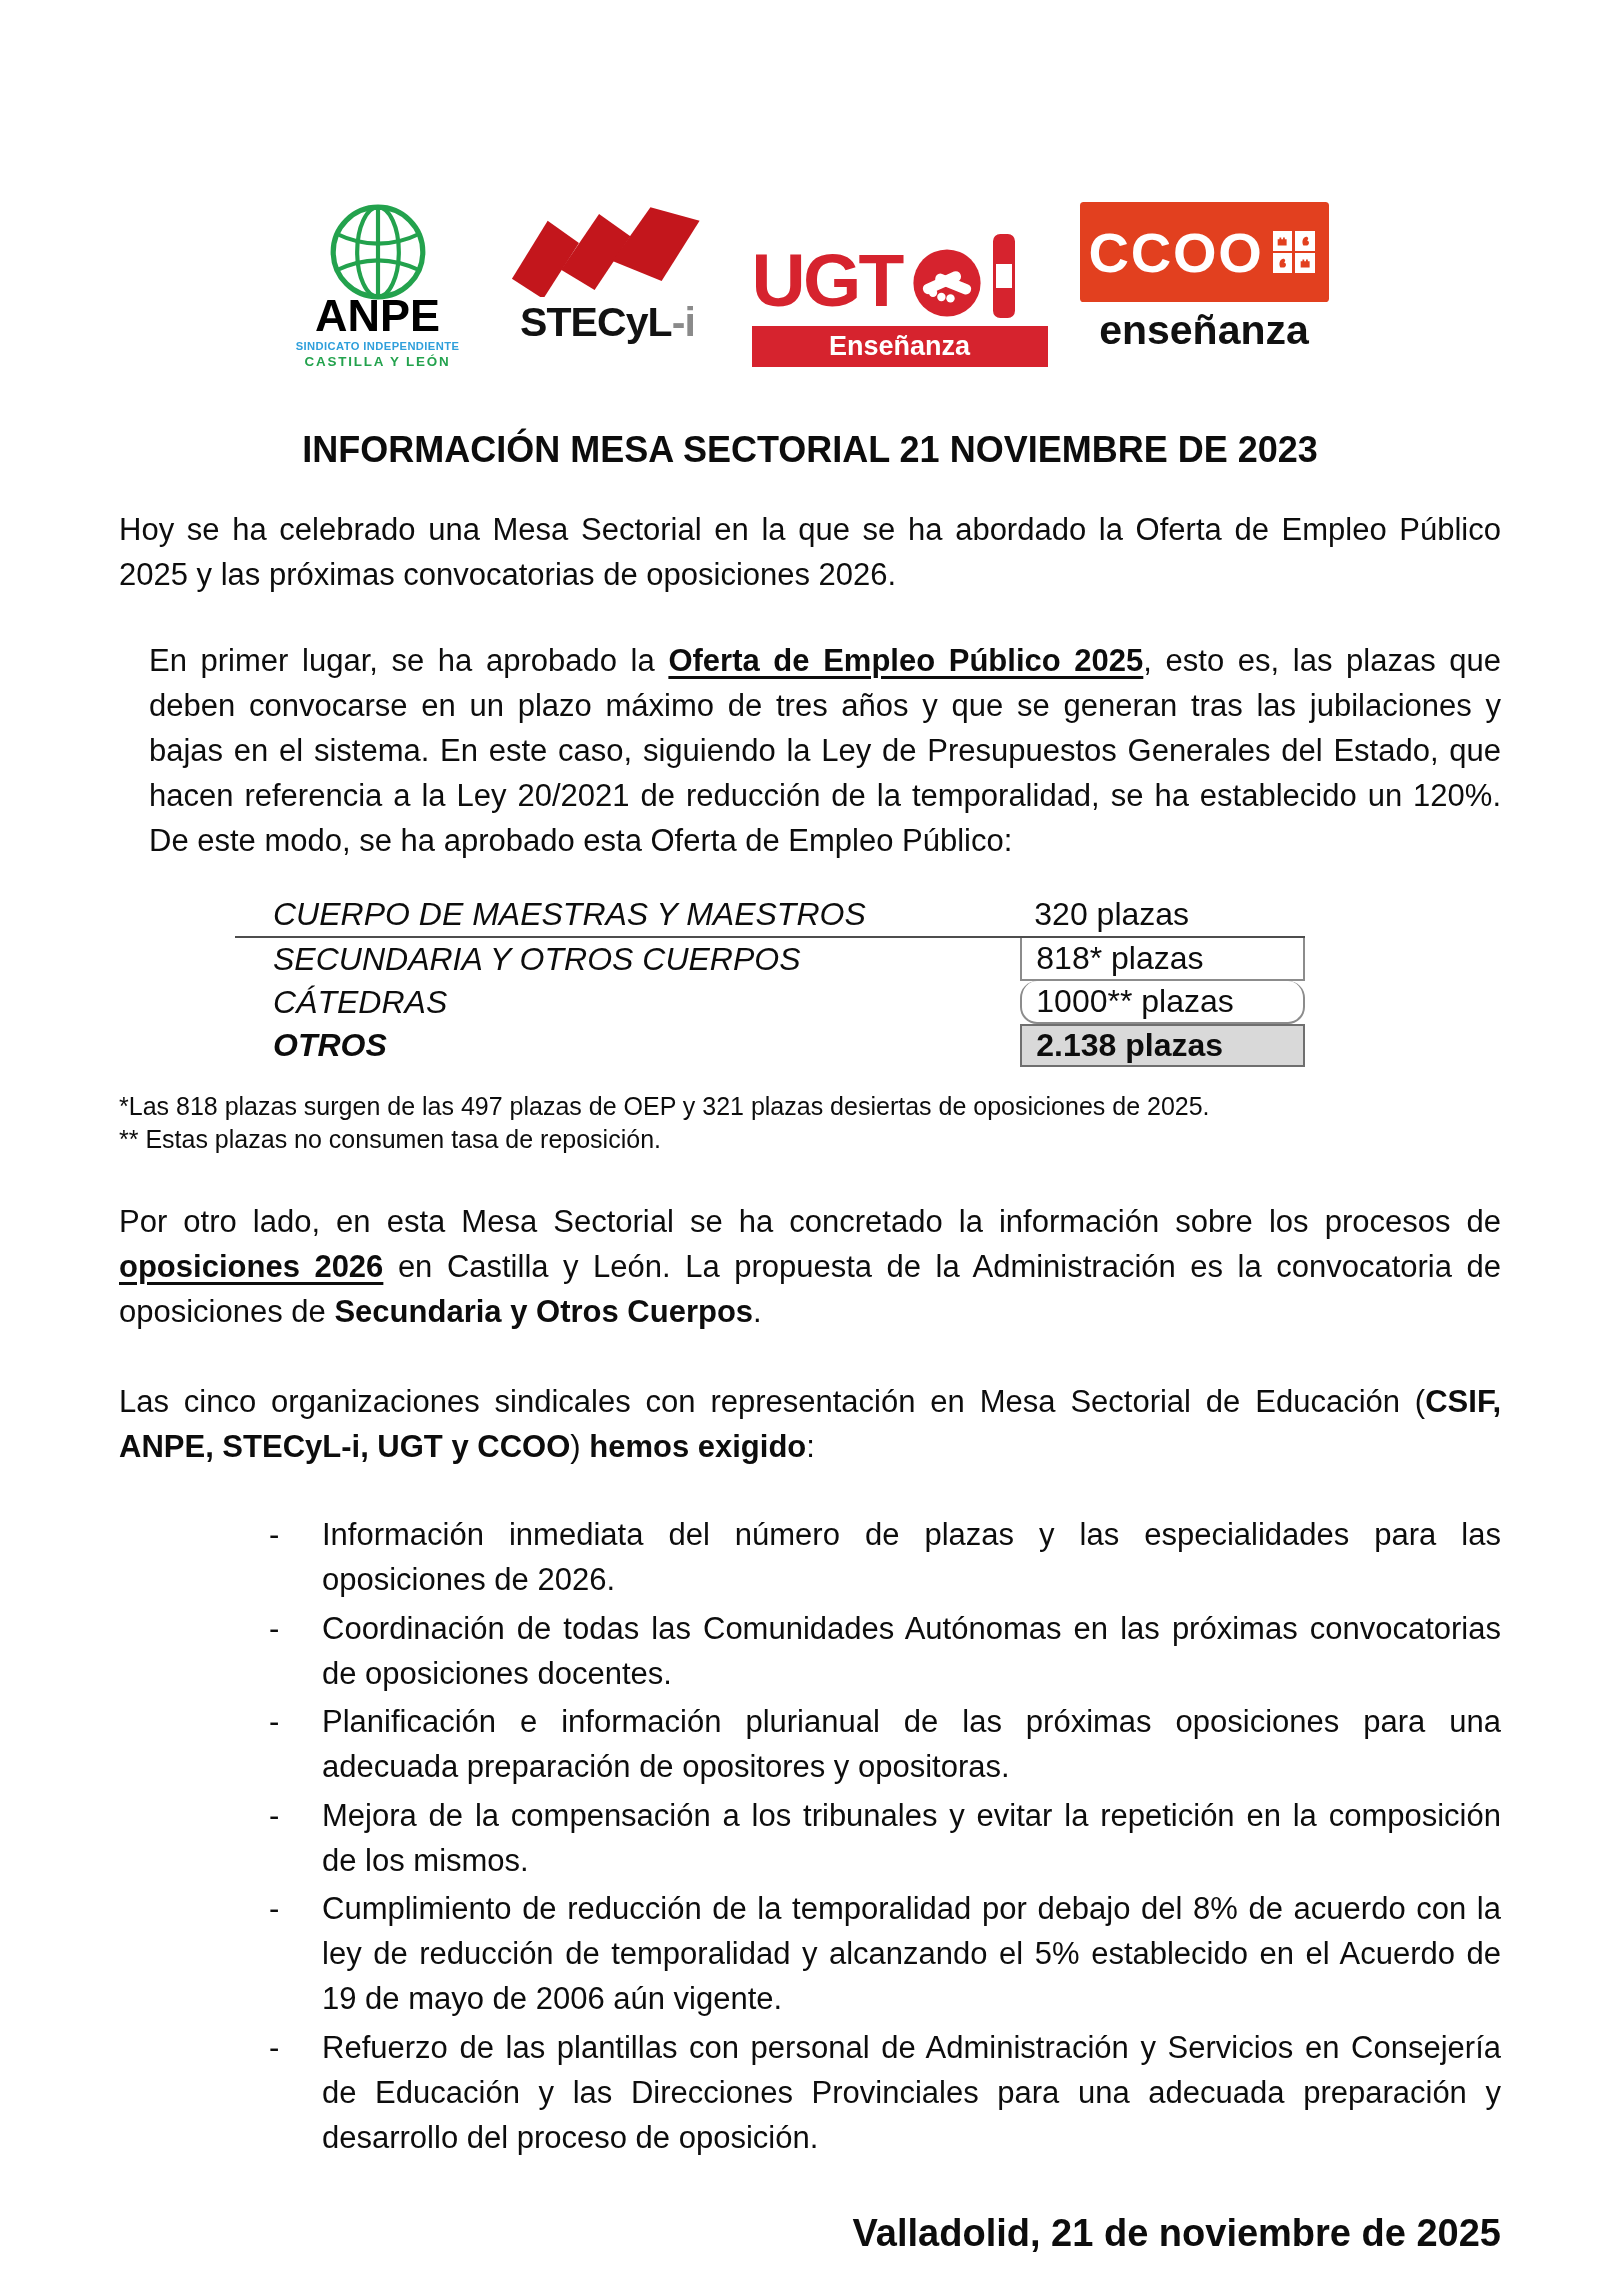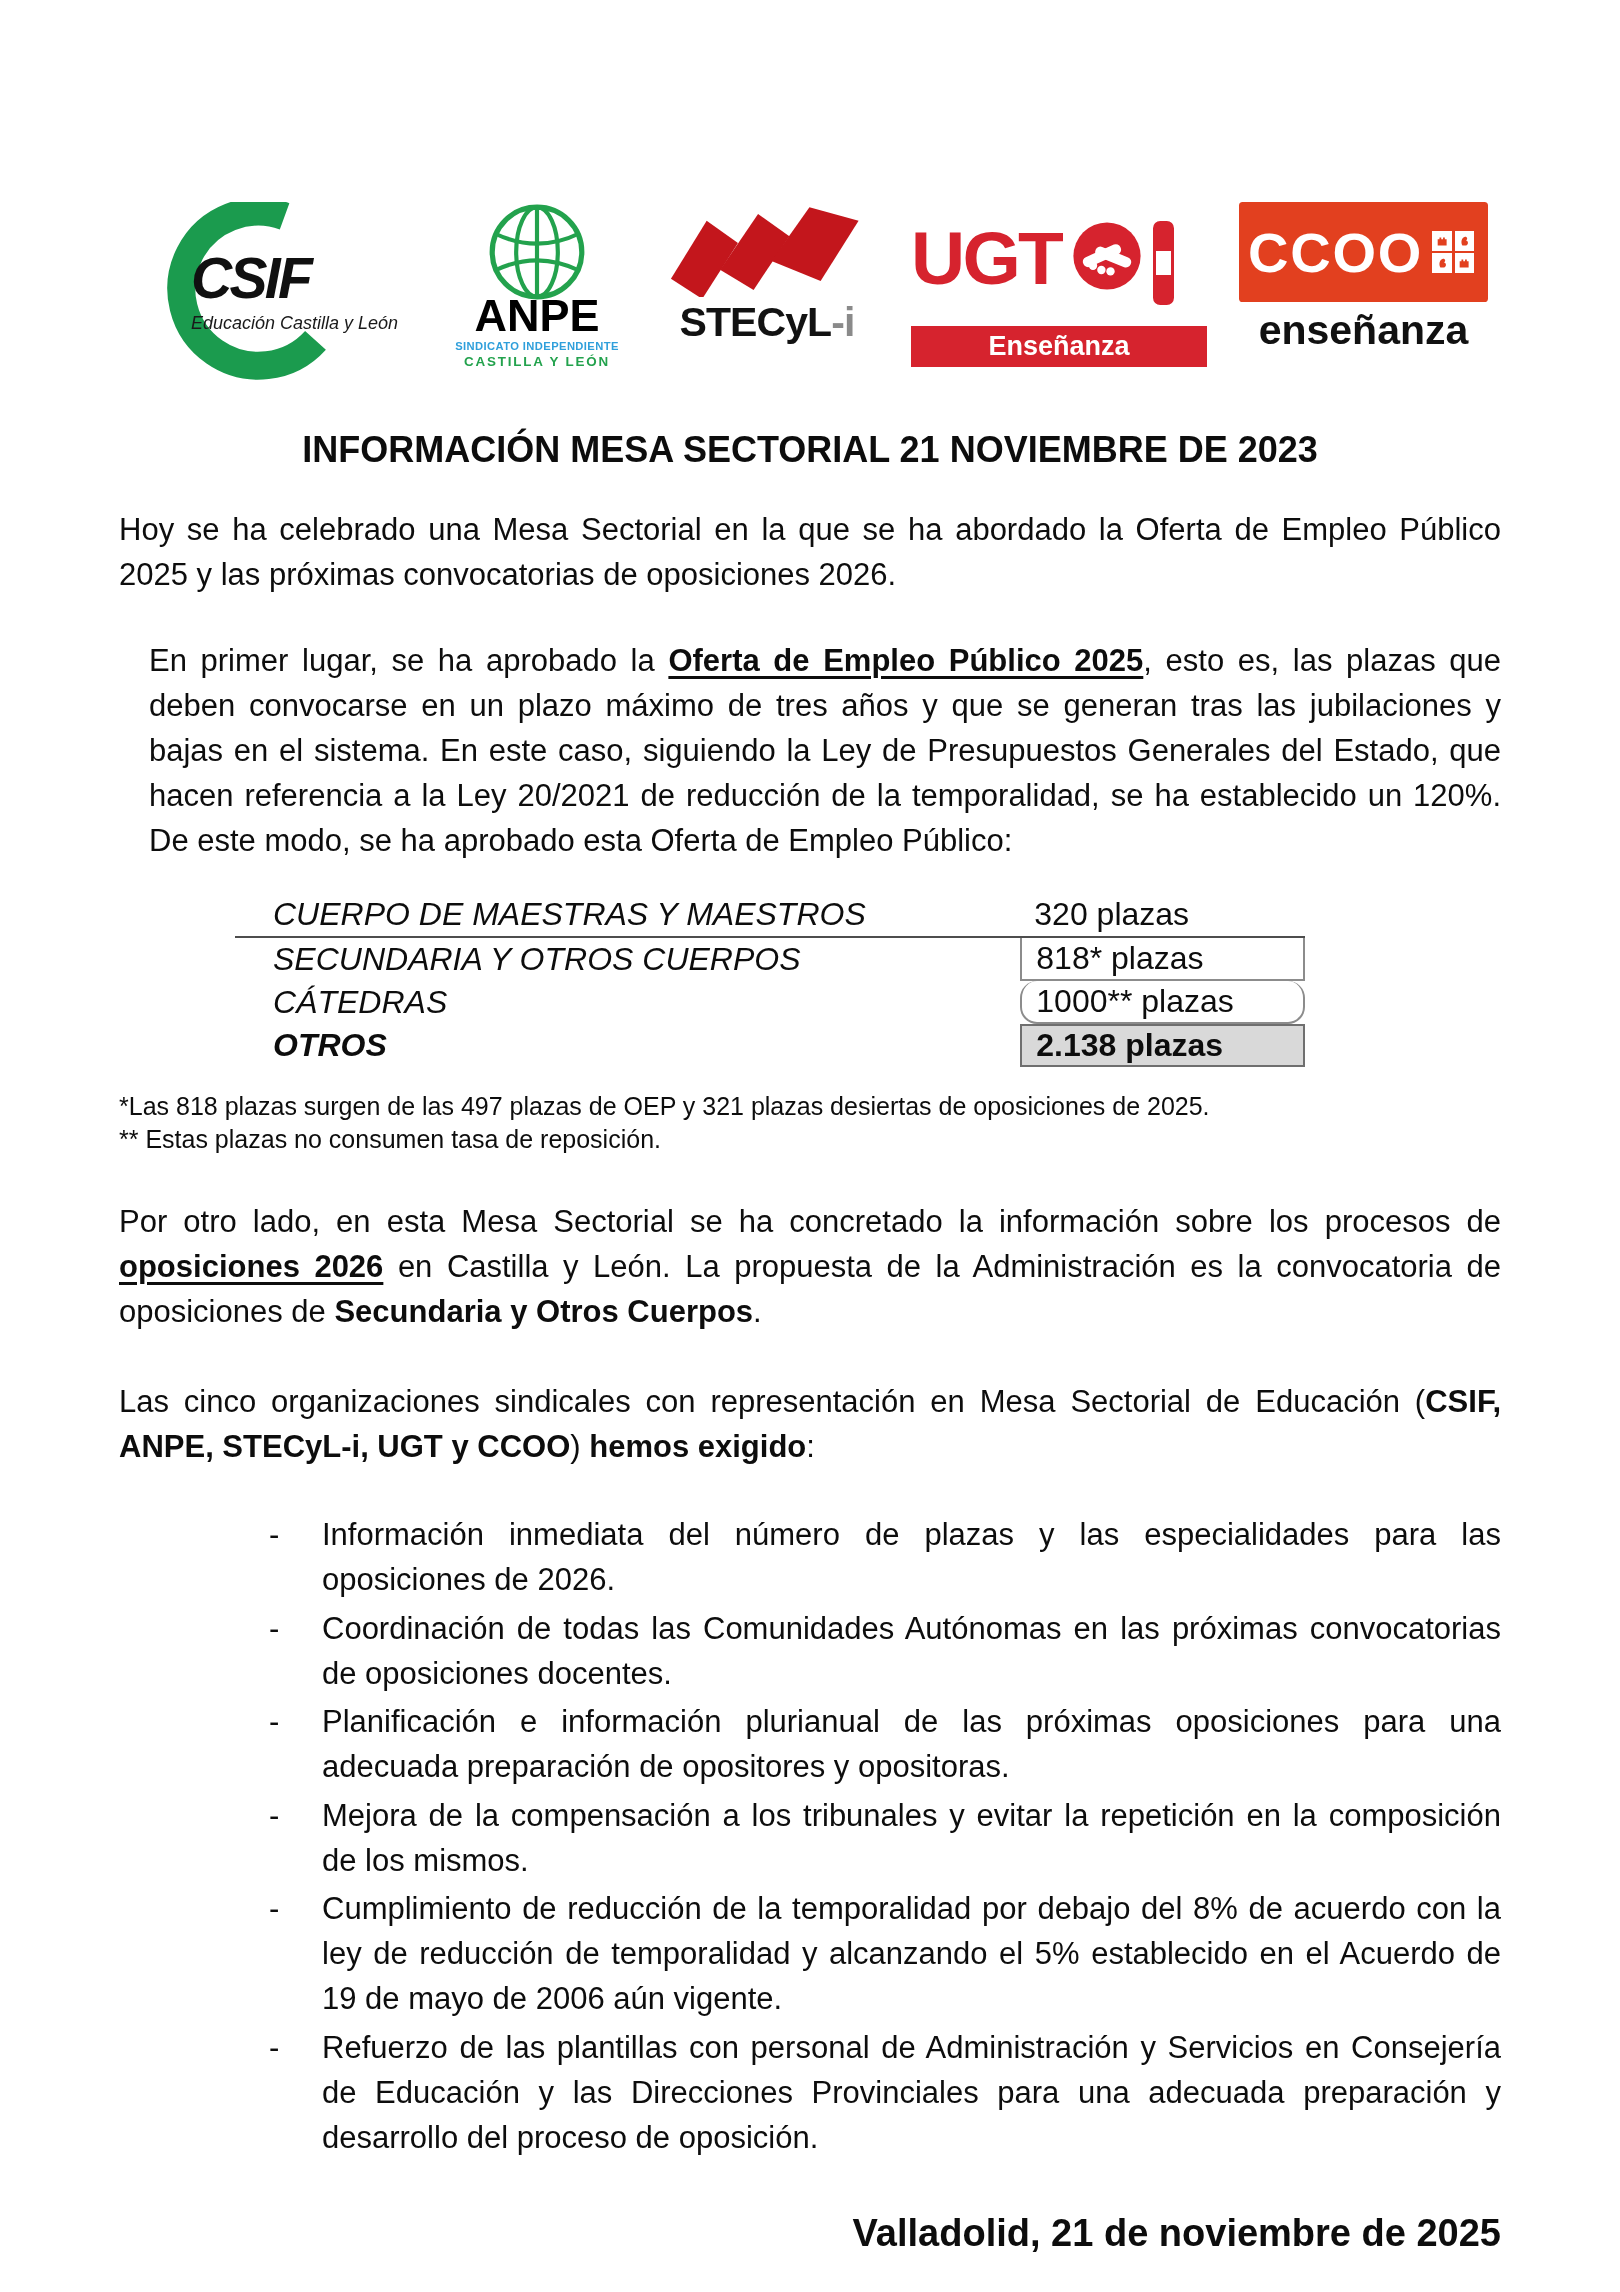--- a/index.html
+++ b/index.html
@@ -27,21 +27,21 @@
   .anpe-sub2 { font-size:13.4px; font-weight:700; color:#23a24d; letter-spacing:1.8px; margin-top:1.8px; white-space:nowrap; }
 
   
   .stecyl { width:224px; height:184px; text-align:center; }
   .stecyl-flag { display:block; margin:5.4px auto 1.8px auto; }
   .stecyl-word { font-size:41px; font-weight:800; color:#121212; letter-spacing:-0.9px; white-space:nowrap; }
   .stecyl-i { color:#8a8a8a; }
 
   
   .ugt { width:296px; height:184px; display:flex; flex-direction:column; justify-content:center; }
-  .ugt-top { display:flex; align-items:flex-start; gap:10.7px; height:97px; }
+  .ugt-top { display:flex; align-items:flex-end; gap:10.7px; height:97px; }
   .ugt-word { font-size:75px; font-weight:900; color:#d6232e; letter-spacing:-2.7px; line-height:1; }
   .ugt-bar { width:21.5px; height:84px; border:3.6px solid #d6232e; border-radius:7.2px; box-sizing:border-box;
              background:linear-gradient(180deg,#d6232e 0 34%,#ffffff 34% 66%,#d6232e 66% 100%); }
   .ugt-band { margin-top:7.2px; background:#d6232e; height:41px; display:flex; align-items:center; justify-content:center; }
   .ugt-band-text { color:#ffffff; font-size:27px; font-weight:700; }
 
   
   .ccoo { width:249px; height:184px; text-align:center; }
   .ccoo-box { background:#e2401f; border-radius:3.6px; height:100px; display:flex; align-items:center; gap:9px; padding:0 9px; box-sizing:border-box; }
   .ccoo-word { color:#ffffff; font-size:56px; font-weight:900; letter-spacing:1.8px; }
@@ -79,27 +79,20 @@
 
   .dateline { margin-top:52px; text-align:right; font-size:38px; font-weight:700; }
 </style>
 </head>
 <body>
 
 <div class="page">
 
   <div class="logos">
 
-    <div class="logo csif">
-      <svg width="210" height="184" viewBox="0 0 120 105">
-        <path d="M97 16 A44 44 0 1 0 97 89" fill="none" stroke="#1b9b4e" stroke-width="16" transform="rotate(-14 60 52)"></path>
-      </svg>
-      <div class="csif-word">CSIF</div>
-      <div class="csif-sub">Educación Castilla y León</div>
-    </div>
 
     <div class="logo anpe">
       <svg class="anpe-globe" width="106" height="100" viewBox="0 0 100 96">
         <circle cx="50" cy="48" r="43" fill="none" stroke="#23a24d" stroke-width="5"></circle>
         <ellipse cx="50" cy="48" rx="20" ry="43" fill="none" stroke="#23a24d" stroke-width="4"></ellipse>
         <line x1="50" y1="5" x2="50" y2="91" stroke="#23a24d" stroke-width="4"></line>
         <path d="M9 30 Q50 50 91 30" fill="none" stroke="#23a24d" stroke-width="4"></path>
         <path d="M9 66 Q50 46 91 66" fill="none" stroke="#23a24d" stroke-width="4"></path>
       </svg>
       <div class="anpe-word">ANPE</div>

